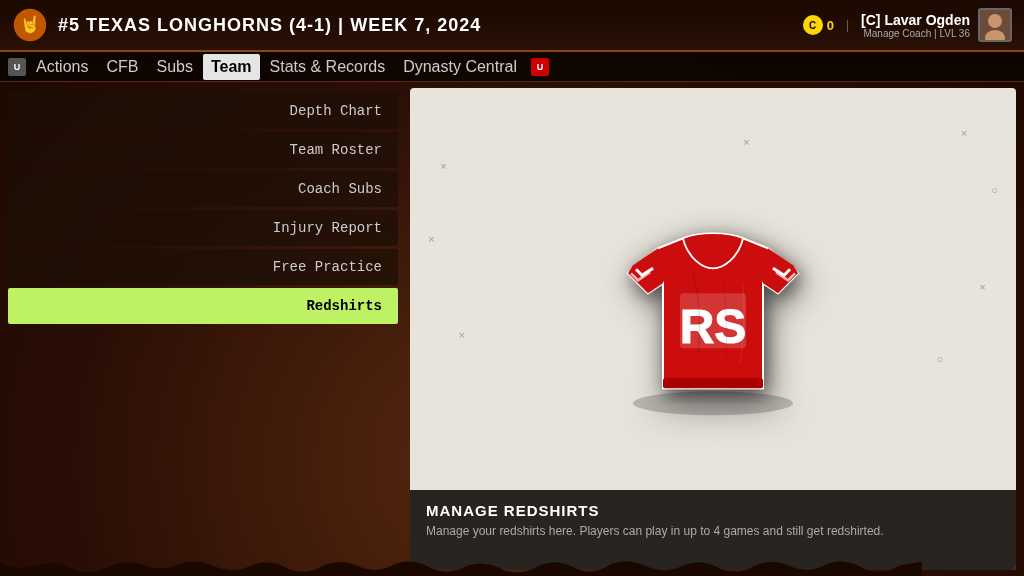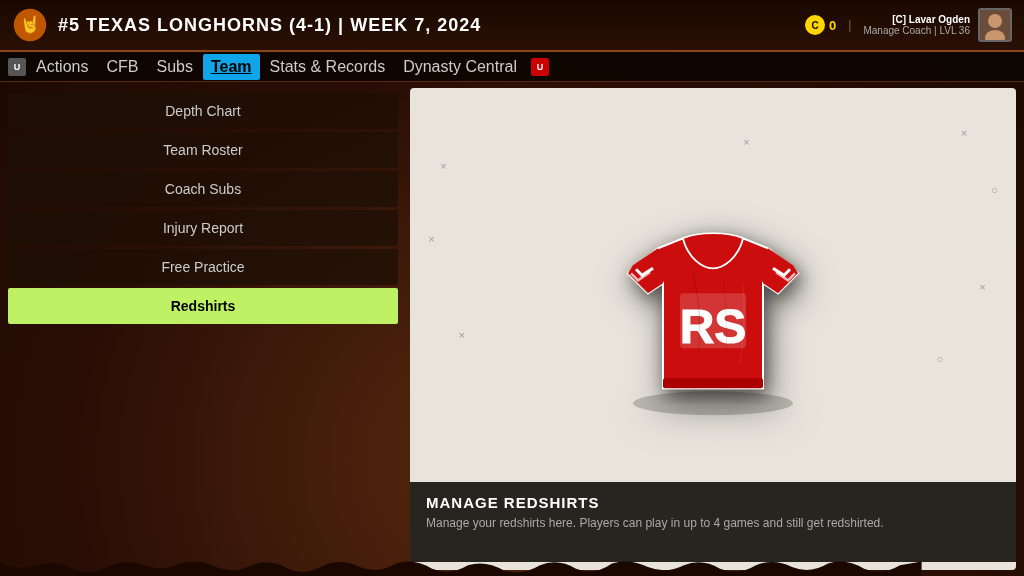--- a/index.html
+++ b/index.html
@@ -84,21 +84,21 @@
     }
 
     .coach-info {
       display: flex;
       flex-direction: column;
       align-items: flex-end;
     }
 
     .coach-name {
       color: #ffffff;
-      font-size: 10px;
+      font-size: 14px;
       font-weight: bold;
     }
 
     .coach-role {
       color: #aaa;
       font-size: 10px;
     }
 
     .coach-avatar {
       width: 34px;
@@ -142,24 +142,23 @@
     .nav-item {
       color: #cccccc;
       font-size: 16px;
       padding: 4px 8px;
       cursor: pointer;
       border-radius: 2px;
       white-space: nowrap;
     }
 
     .nav-item.active {
-      background: #0ea5e9;
+      background: #e5e5e5;
       color: #000000;
       font-weight: bold;
-      text-decoration: underline;
     }
 
     .nav-icon-right {
       margin-left: 4px;
       width: 18px;
       height: 18px;
       background: #c00;
       border-radius: 2px;
       display: flex;
       align-items: center;
@@ -188,23 +187,24 @@
       display: block;
       width: 390px;
       margin: 3px 8px;
       padding: 10px 16px;
       background: rgba(30, 15, 5, 0.75);
       color: #cccccc;
       font-size: 14px;
       font-weight: 500;
       cursor: pointer;
       border: none;
-      text-align: center;
+      text-align: right;
       border-radius: 2px;
       transition: background 0.15s;
+      font-family: Liberation Mono, monospace;
     }
 
     .menu-item.active {
       background: #bef264;
       color: #000000;
       font-weight: 700;
     }
 
     
     .preview-panel {
@@ -232,21 +232,21 @@
     }
 
     
     .jersey-wrapper {
       filter: drop-shadow(4px 8px 16px rgba(0,0,0,0.5));
     }
 
     
     .info-bar {
       position: absolute;
-      bottom: 8px;
+      bottom: 0;
       left: 0;
       right: 0;
       background: rgba(30, 25, 20, 0.95);
       padding: 12px 16px;
       height: 80px;
     }
 
     .info-title {
       color: #ffffff;
       font-size: 15px;

